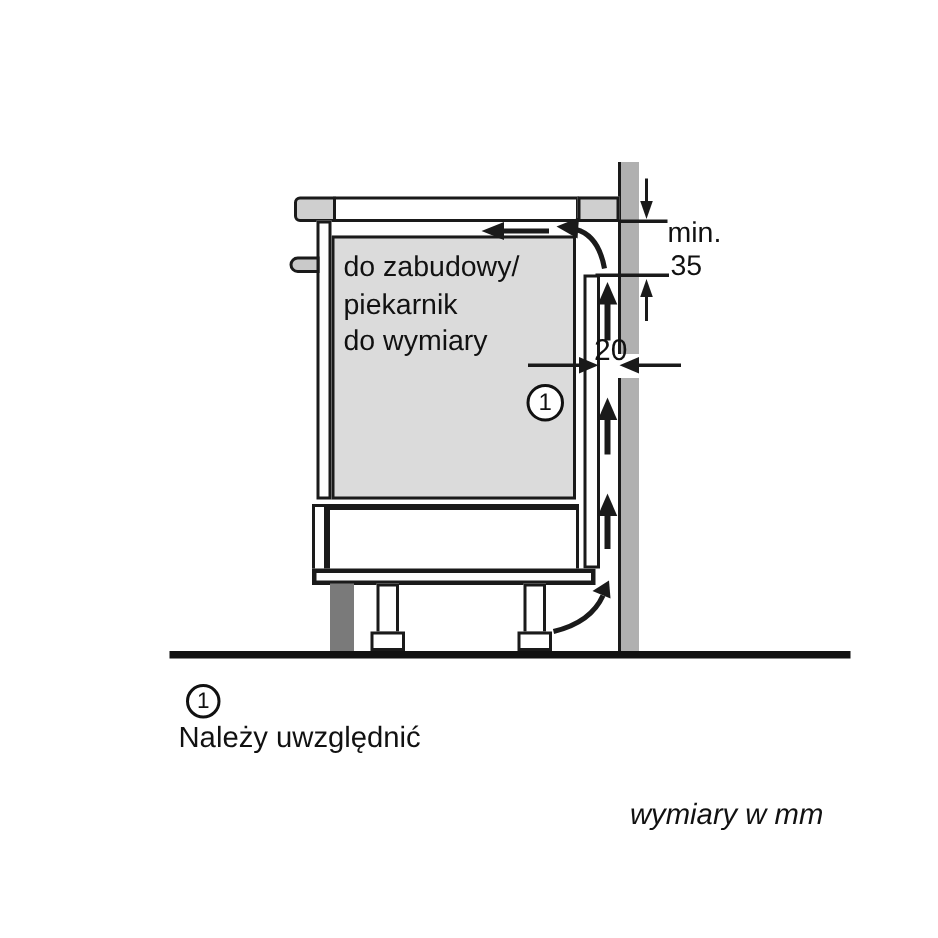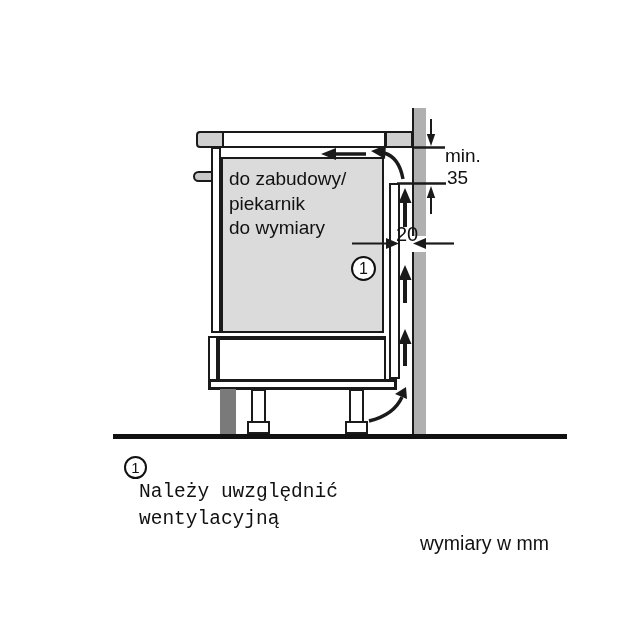--- a/index.html
+++ b/index.html
@@ -40,22 +40,22 @@
   .leg-r-foot{left:345px;top:421px;width:23px;height:13px;}
 
   .badge{border:2.5px solid #111;border-radius:50%;background:#fff;display:flex;align-items:center;justify-content:center;font-size:16px;}
   .badge-diagram{left:351px;top:256px;width:25px;height:25px;}
   .badge-legend{left:124px;top:456px;width:23px;height:23px;border-width:2px;font-size:15px;}
 
   .min-dim{left:445px;top:145px;font-size:19px;line-height:22px;white-space:nowrap;}
   .min-dim .val{padding-left:2px;}
   .gap-dim{left:352px;top:223px;font-size:20px;margin-left:44px;}
 
-  .legend-note{left:139px;top:479px;font-size:19.5px;line-height:27px;white-space:nowrap;font-family:Liberation Mono, monospace;}
-  .units-note{left:420px;top:532px;font-size:19.5px;white-space:nowrap;}
+  .legend-note{left:119px;top:479px;font-size:19.5px;line-height:27px;white-space:nowrap;}
+  .units-note{left:420px;top:532px;font-size:19.5px;white-space:nowrap;font-style:italic;}
 
   svg.overlay{position:absolute;left:0;top:0;pointer-events:none;}
 </style>
 </head>
 <body>
 
 <div class="canvas">
 
   <div class="abs wall"></div>
   <div class="abs floor"></div>
@@ -142,17 +142,16 @@
   <div class="abs min-dim">
     <div>min.</div>
     <div class="val">35</div>
   </div>
   <div class="abs gap-dim">20</div>
   <div class="abs badge badge-diagram">1</div>
 
   <div class="abs badge badge-legend">1</div>
   <div class="abs legend-note">
     <div>Należy uwzględnić</div>
-    <div>wentylacyjną</div>
   </div>
   <div class="abs units-note">wymiary w mm</div>
 
 </div>
 
 </body></html>

